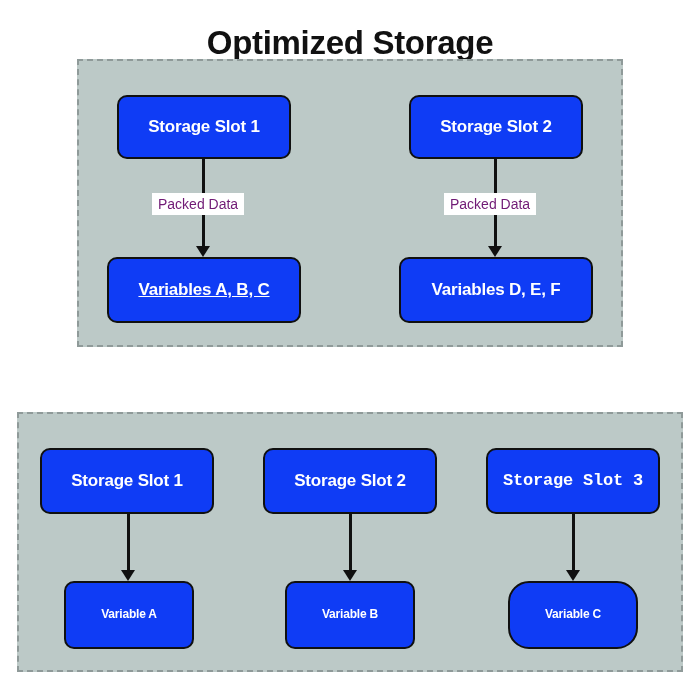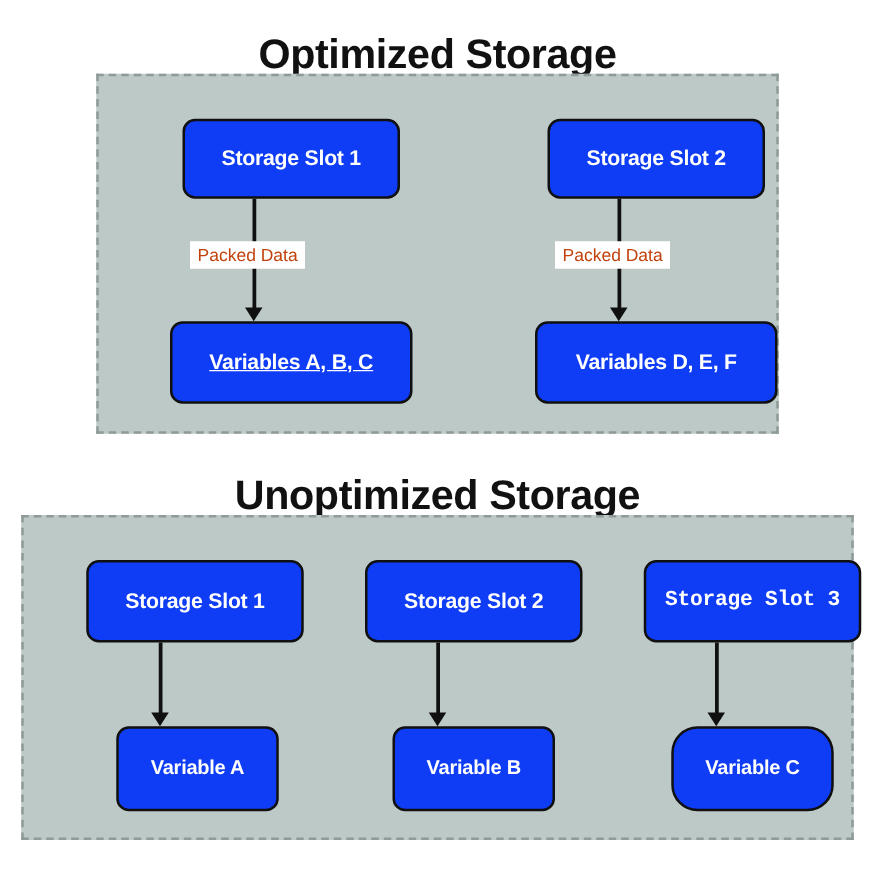--- a/index.html
+++ b/index.html
@@ -67,23 +67,22 @@
     display: flex;
     align-items: center;
     justify-content: center;
     color: #ffffff;
     font-weight: bold;
     font-size: 17px;
     letter-spacing: -0.2px;
     text-align: center;
     font-family: "Liberation Sans", sans-serif;
     line-height: 1.1;
-    margin-left: 29px;
   }
-  .node.small { font-size: 16px; }
+  .node.small { font-size: 12px; }
 
   
   #node-slot1-opt { left: 117px; top: 95px;  width: 174px; height: 64px; }
   #node-slot2-opt { left: 409px; top: 95px;  width: 174px; height: 64px; }
   #node-vars1     { left: 107px; top: 257px; width: 194px; height: 66px; text-decoration: underline; }
   #node-vars2     { left: 399px; top: 257px; width: 194px; height: 66px; text-align: right; }
 
   
   #node-slot1-unopt { left: 40px;  top: 448px; width: 174px; height: 66px; }
   #node-slot2-unopt { left: 263px; top: 448px; width: 174px; height: 66px; }
@@ -118,21 +117,21 @@
   #arrow-head-3 { left: 121px; top: 570px; }
   #arrow-line-4 { left: 349px; top: 514px; height: 58px; }
   #arrow-head-4 { left: 343px; top: 570px; }
   #arrow-line-5 { left: 572px; top: 514px; height: 58px; }
   #arrow-head-5 { left: 566px; top: 570px; }
 
   
   .edge-label {
     position: absolute;
     background: #ffffff;
-    color: #c2410c;
+    color: #701a75;
     font-size: 14px;
     font-weight: normal;
     font-family: "Liberation Sans", sans-serif;
     padding: 3px 6px;
     white-space: nowrap;
     line-height: 1.15;
   }
   #edge-label-1 { left: 152px; top: 193px; }
   #edge-label-2 { left: 444px; top: 193px; }
 </style>
@@ -155,21 +154,20 @@
   <div class="node" id="node-slot2-opt">Storage Slot 2</div>
 
   <div class="edge-label" id="edge-label-1">Packed Data</div>
 
   <div class="edge-label" id="edge-label-2">Packed Data</div>
 
   <div class="node" id="node-vars1">Variables A, B, C</div>
 
   <div class="node" id="node-vars2">Variables D, E, F</div>
 
-  <div class="section-title" id="title-unoptimized">Unoptimized Storage</div>
 
   <div class="group-box" id="group-unoptimized"></div>
 
   <div class="arrow-line" id="arrow-line-3"></div>
   <div class="arrow-head" id="arrow-head-3"></div>
   <div class="arrow-line" id="arrow-line-4"></div>
   <div class="arrow-head" id="arrow-head-4"></div>
   <div class="arrow-line" id="arrow-line-5"></div>
   <div class="arrow-head" id="arrow-head-5"></div>
 

